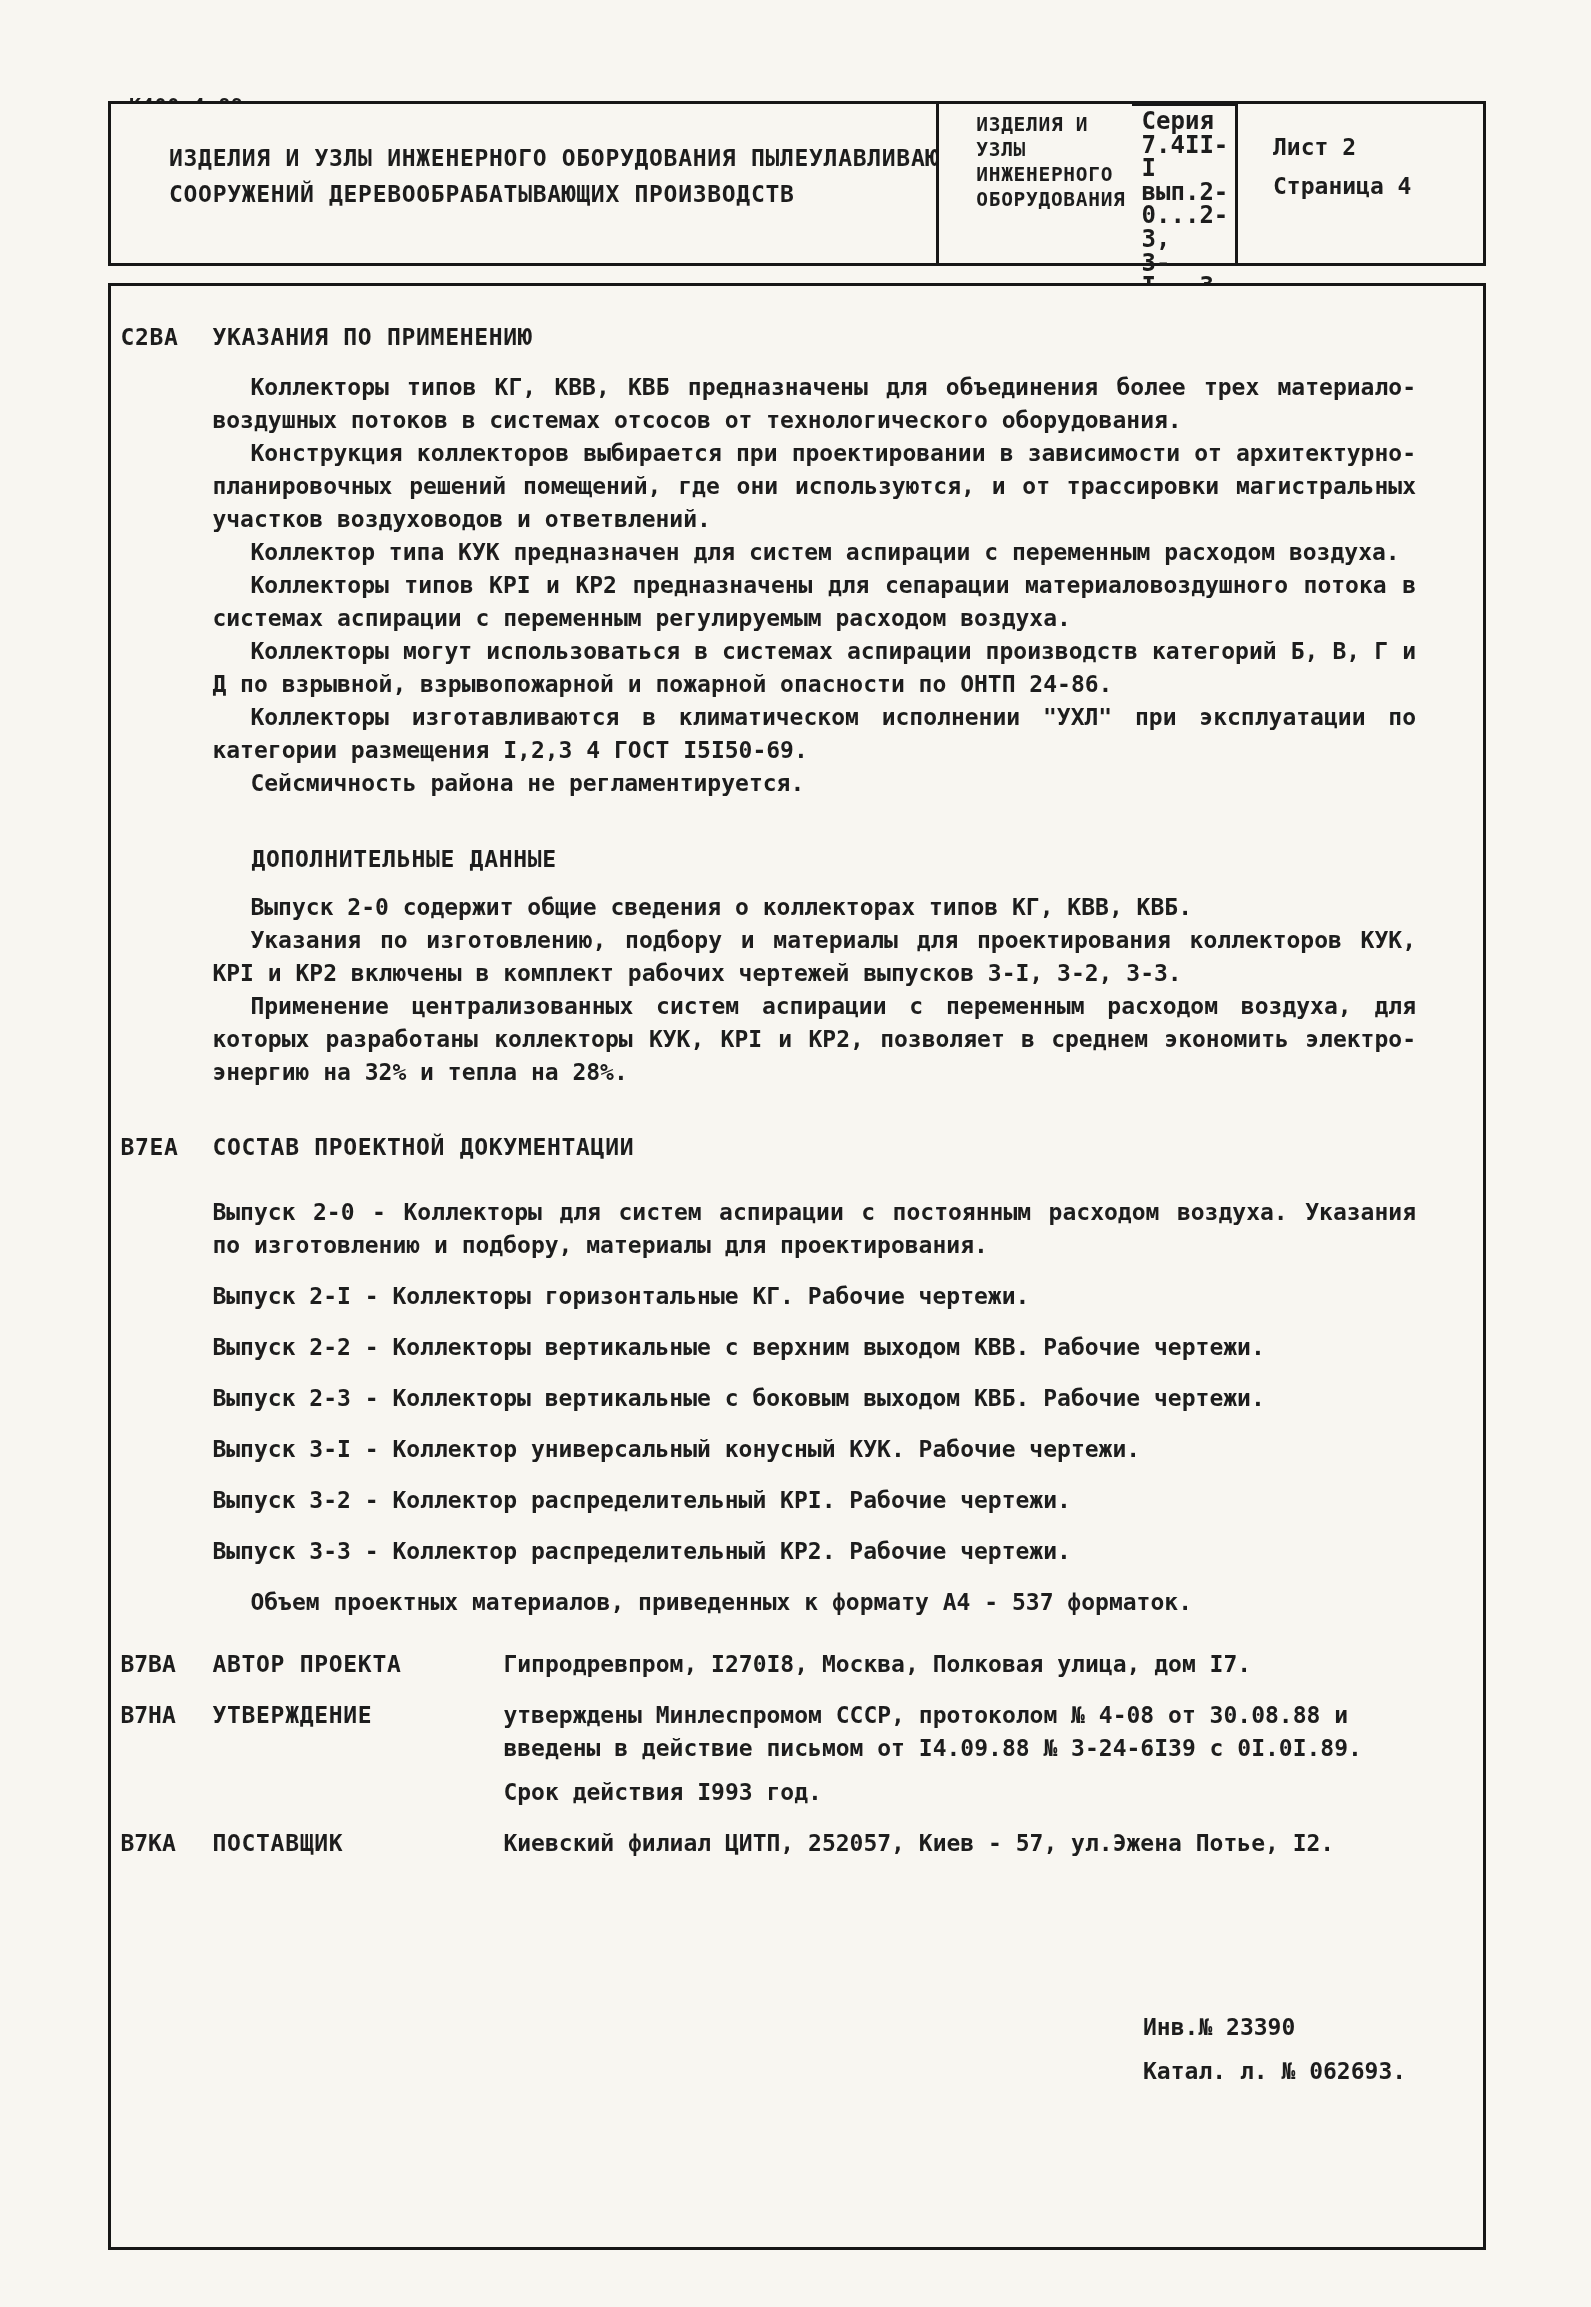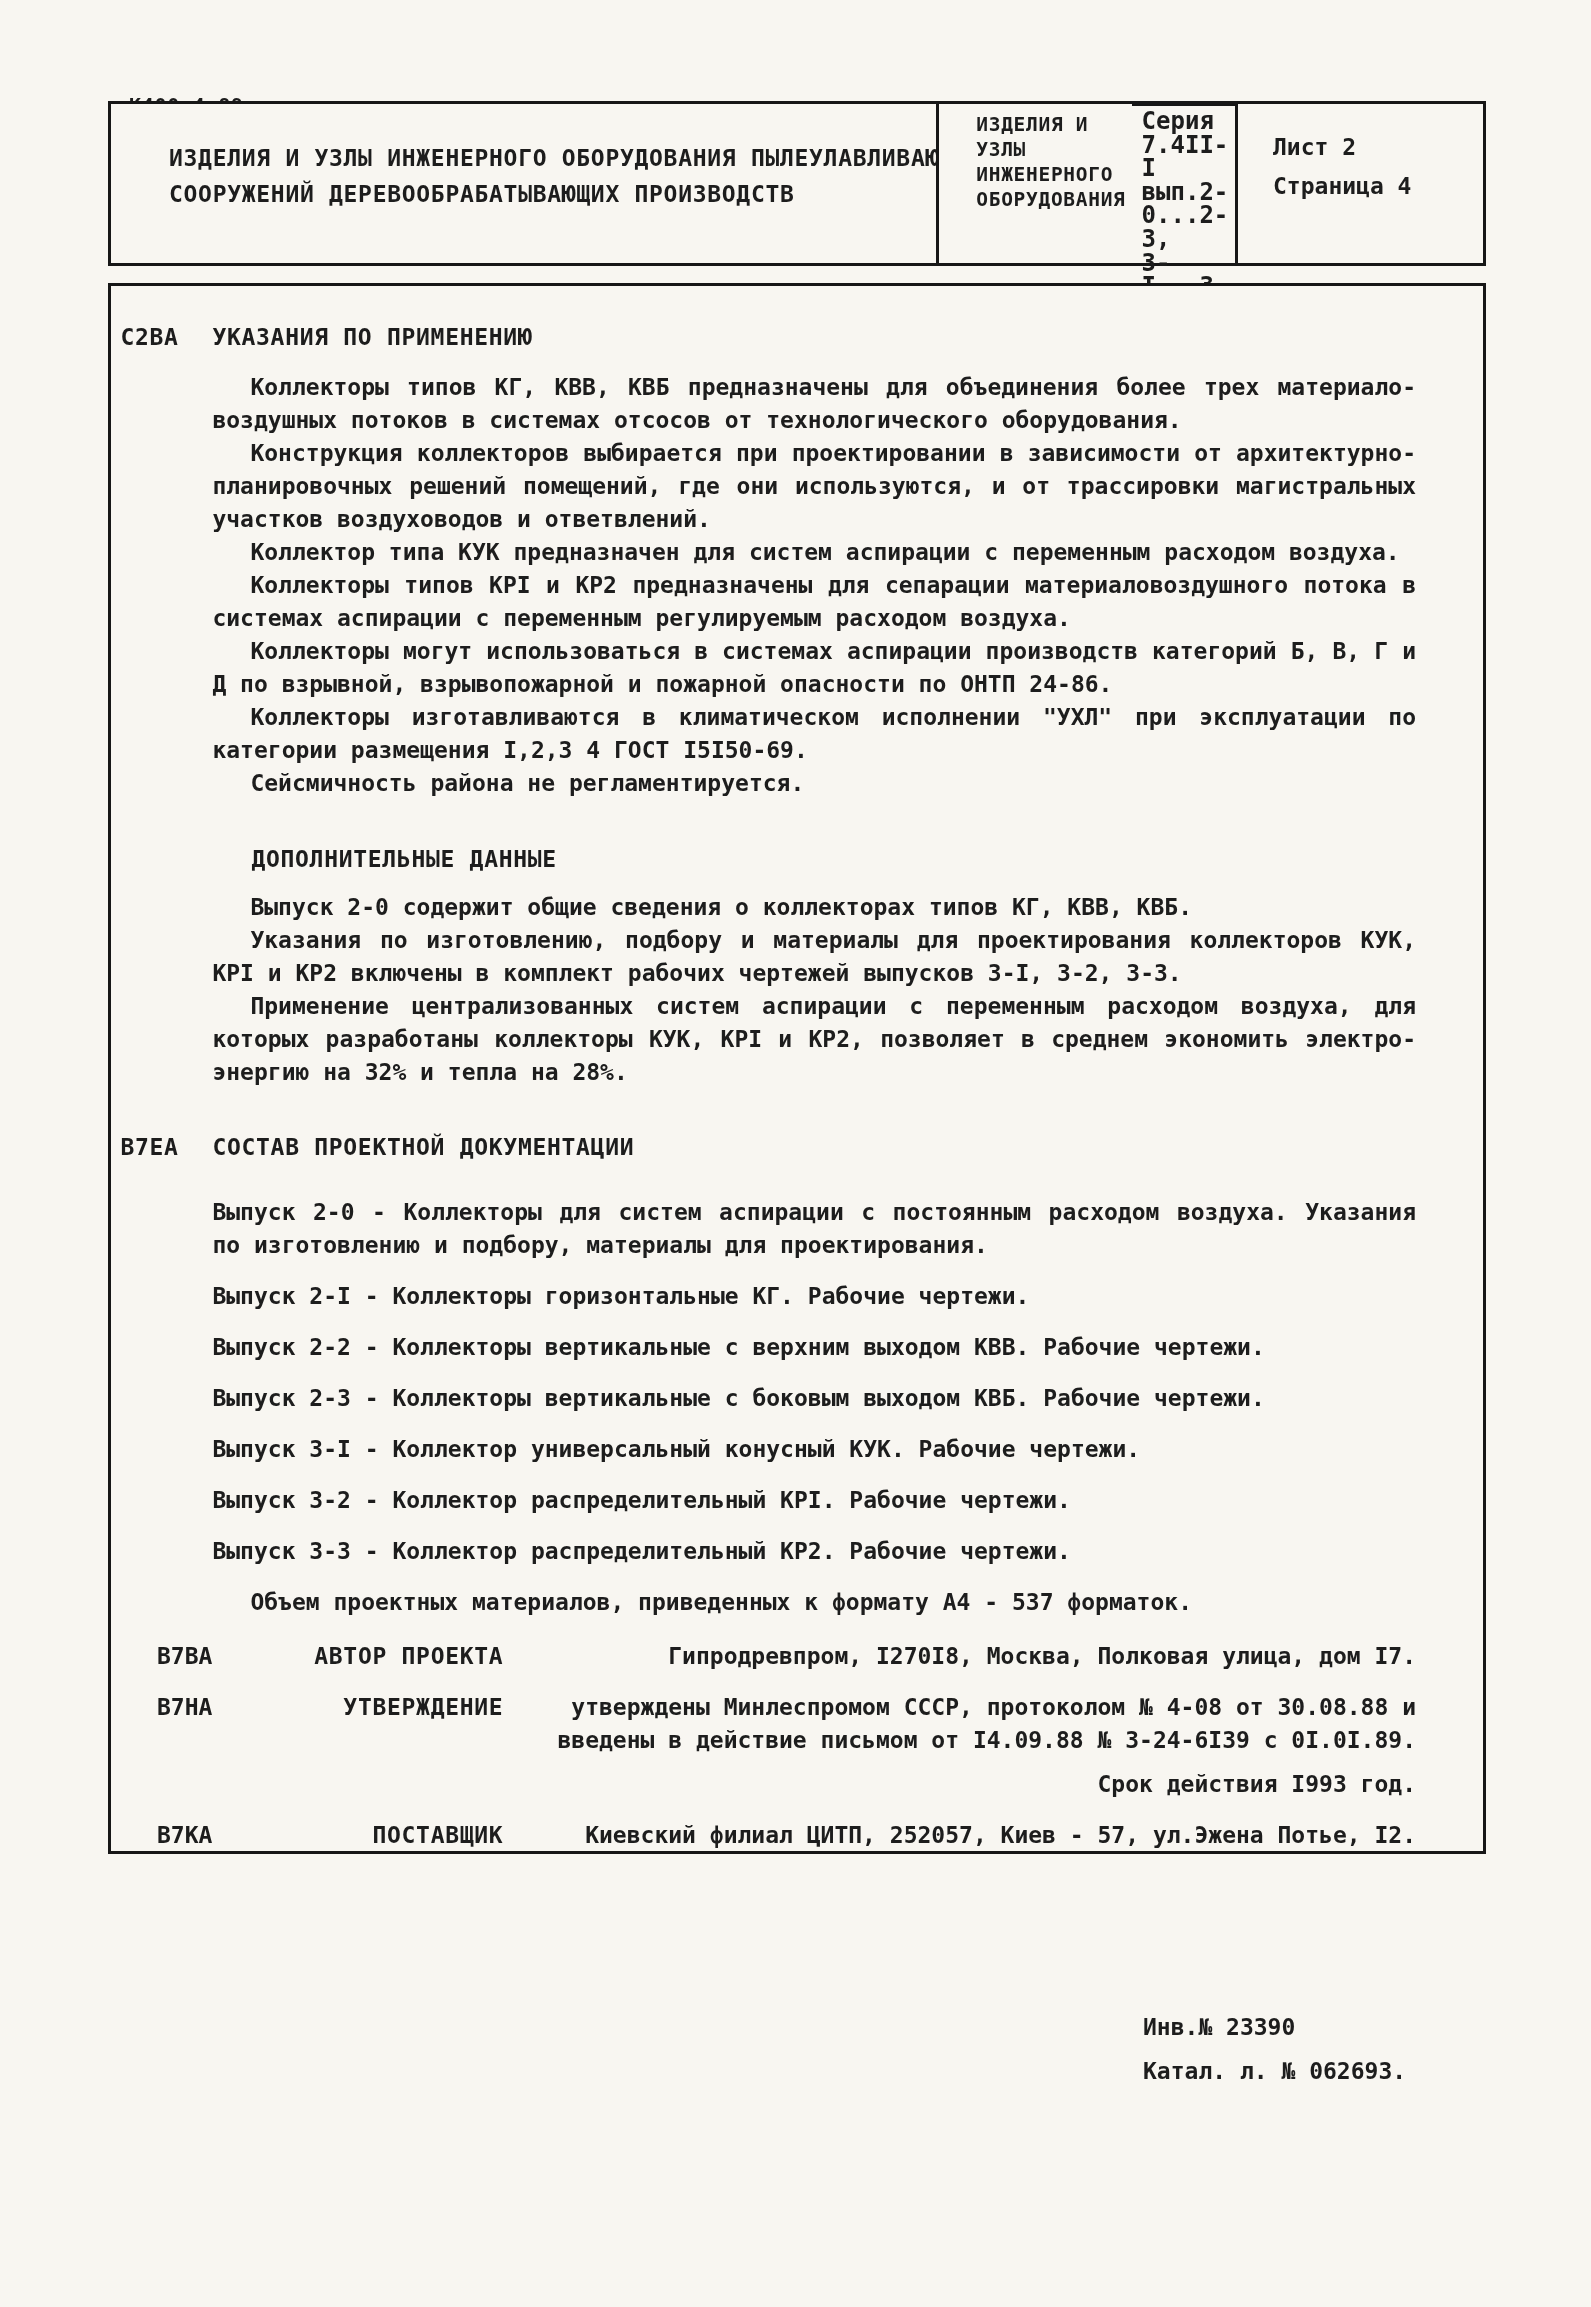--- a/index.html
+++ b/index.html
@@ -70,21 +70,21 @@
     padding: 24px 5.4px 0 35px;
     font-size: 23px;
     line-height: 39px;
   }
 
   .main-box {
     position: absolute;
     left: 108px;
     top: 283px;
     width: 1378px;
-    height: 1571px;
+    height: 1967px;
     border: 3.4px solid var(--border, #171717);
     background: var(--paper, #f8f6f1);
   }
   .content {
     padding: 35px 67px 0 9.4px;
     font-size: 23px;
   }
 
   .sec-head { display: flex; line-height: 33px; letter-spacing: 0.7px; }
   .sec-code { flex: 0 0 92px; }
@@ -104,21 +104,21 @@
 
   .sec-head.b7ea { margin-top: 42px; }
 
   .issues { margin-top: 32px; }
   .issue-item {
     margin: 0 0 18px 0;
     line-height: 33px;
     text-align: justify;
   }
 
-  .records { margin-top: 21px; text-align: right; }
+  .records { margin-top: 29px; }
   .record { display: flex; line-height: 33px; }
   .record + .record { margin-top: 17.5px; }
   .rec-code { flex: 0 0 92px; }
   .rec-label { flex: 0 0 291px; letter-spacing: 0.7px; }
   .rec-value { flex: 1 1 auto; }
   .rec-extra { margin-top: 11.5px; }
 
   .footer {
     position: absolute;
     left: 1032px;

